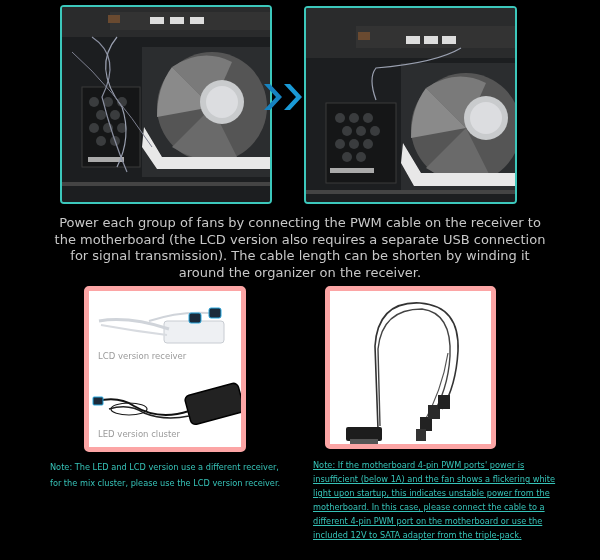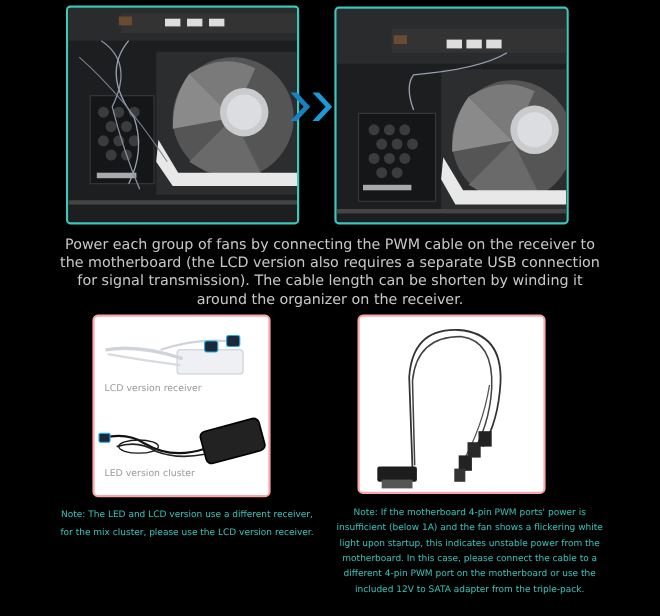--- a/index.html
+++ b/index.html
@@ -12,30 +12,30 @@
     box-sizing: border-box; overflow: hidden; background: #1a1c1e;
   }
   #photo-before { left: 60px; top: 5px; width: 212px; height: 199px; }
   #photo-after { left: 304px; top: 6px; width: 213px; height: 198px; }
   .arrow-group { position: absolute; left: 256px; top: 80px; width: 70px; height: 34px; }
   .para {
     position: absolute; left: 50px; width: 500px; top: 215px; color: #c8c8c8;
     font-size: 13px; line-height: 16.5px; text-align: center;
   }
   .card {
-    position: absolute; background: #fff; border: 2px solid #fca5a5; border-radius: 5px; box-sizing: border-box; overflow: hidden;
+    position: absolute; background: #fff; border: 5px solid #fca5a5; border-radius: 5px; box-sizing: border-box; overflow: hidden;
   }
   #card-receivers { left: 84px; top: 286px; width: 162px; height: 166px; }
   #card-sata { left: 325px; top: 286px; width: 171px; height: 163px; }
   .caption { position: absolute; color: #9a9a9a; font-size: 8.5px; }
   .note {
-    position: absolute; color: #36c3b8; font-size: 8.2px; line-height: 16px; text-align: center;
+    position: absolute; color: #36c3b8; font-size: 8.2px; line-height: 16px; 
   }
   #note-left { left: 50px; top: 459px; width: 240px; }
-  #note-right { left: 299px; top: 458px; width: 256px; line-height: 14px; }
+  #note-right { left: 313px; top: 458px; width: 256px; line-height: 14px; text-decoration: underline; }
 </style>
 </head>
 <body>
 
 <div class="photo" id="photo-before">
   <svg width="208" height="195" viewBox="0 0 208 195">
     <rect width="208" height="195" fill="#1c1e20"></rect>
     <rect x="0" y="0" width="208" height="30" fill="#2a2b2c"></rect>
     <rect x="48" y="5" width="160" height="18" fill="#333"></rect>
     <rect x="88" y="10" width="14" height="7" fill="#ddd"></rect>

